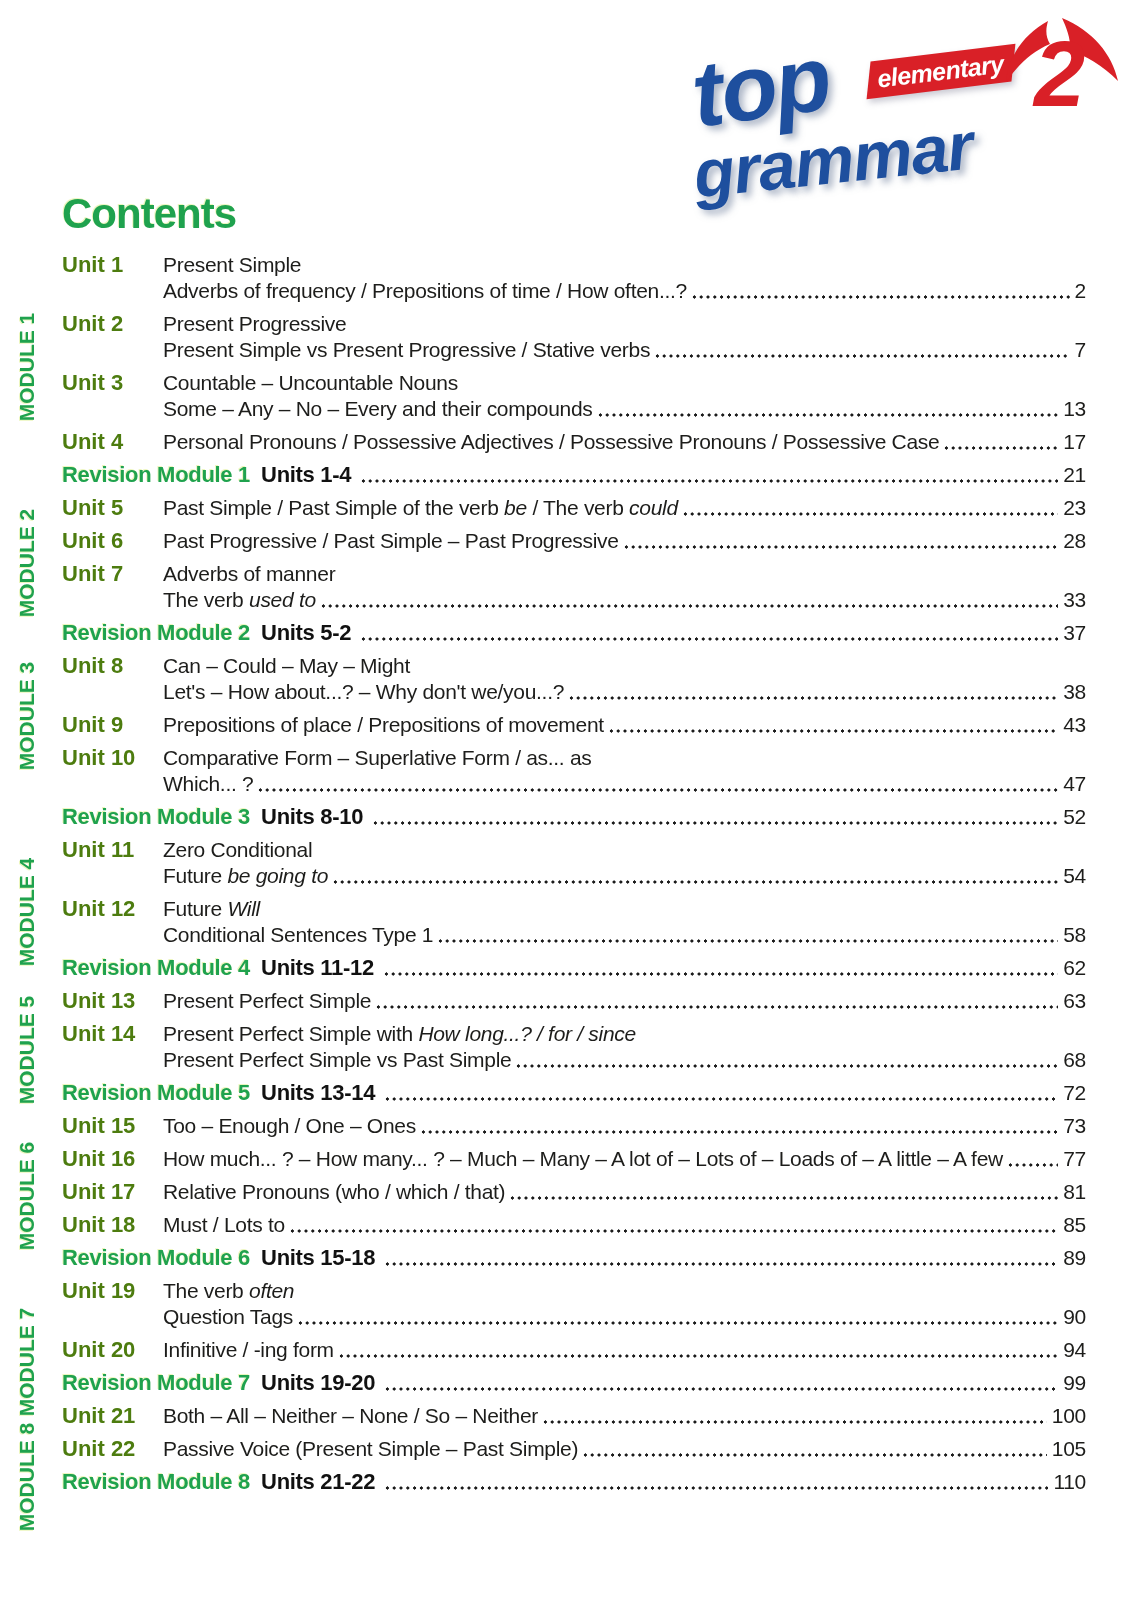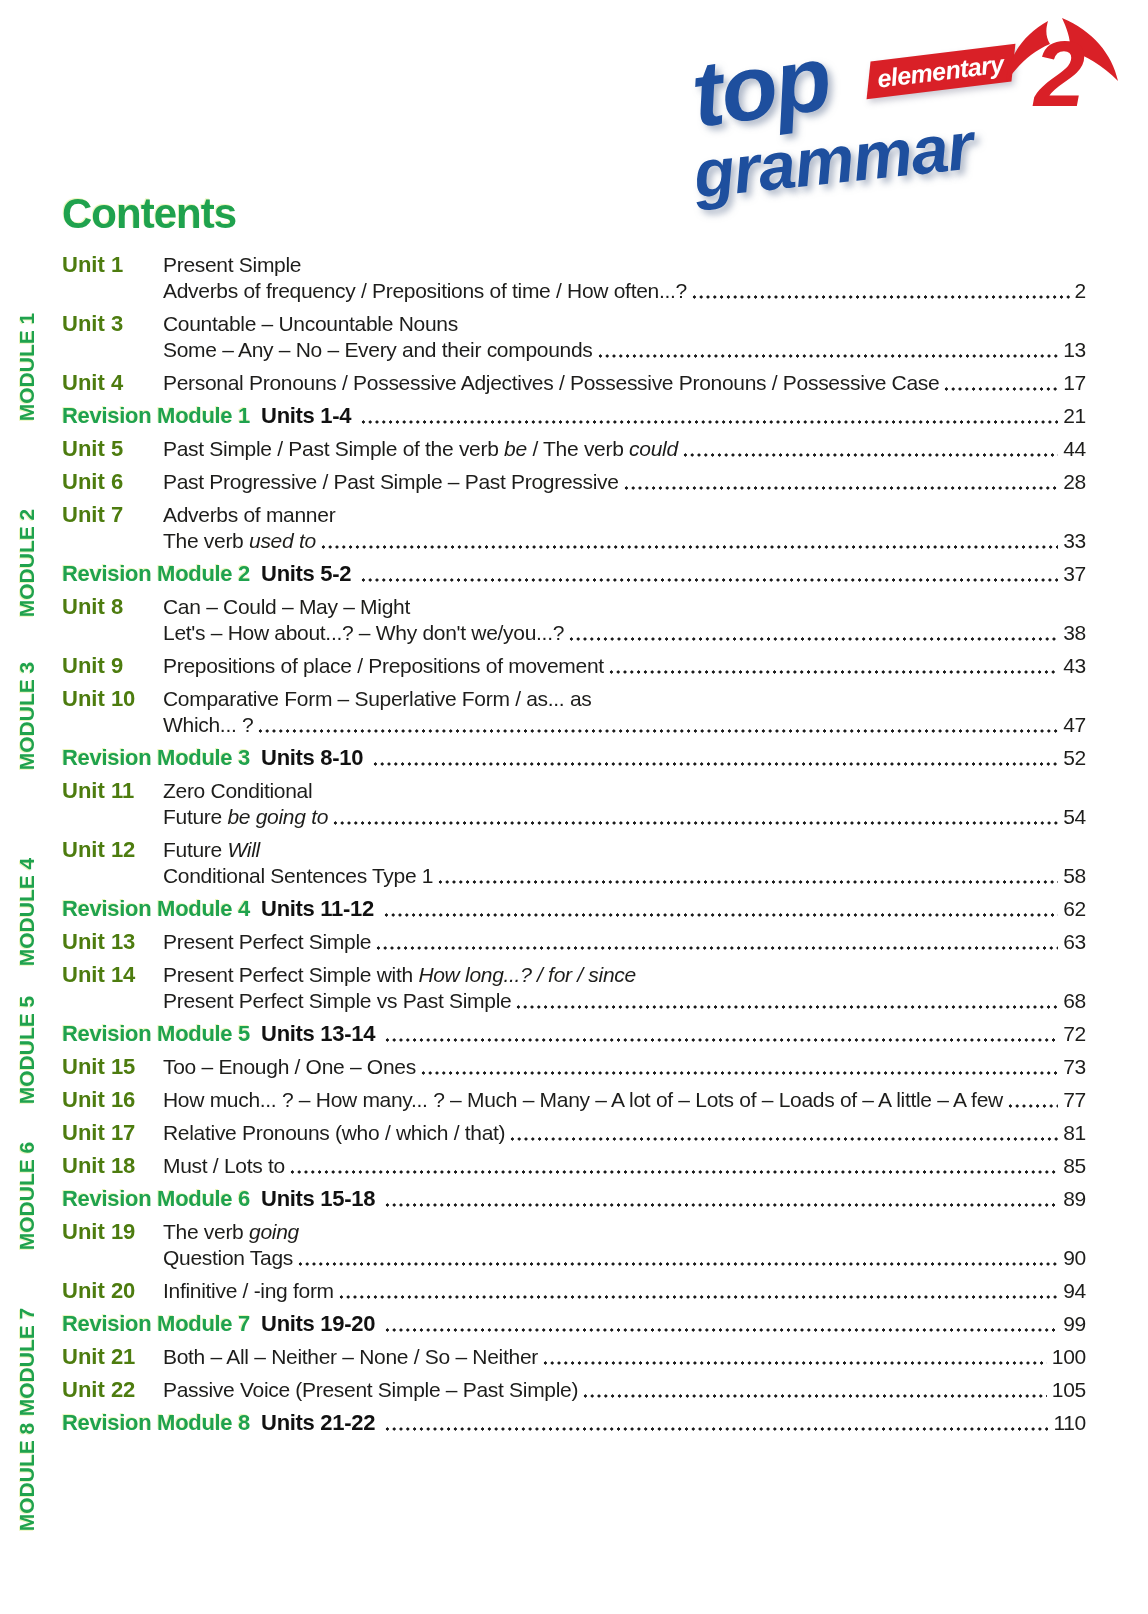--- a/index.html
+++ b/index.html
@@ -94,20 +94,33 @@
             <span class="txt"><span>Present Simple</span></span>
           </div>
           <div class="line">
             <span class="txt"><span>Adverbs of frequency / Prepositions of time / How often...?</span></span>
             <span class="leader"></span>
             <span class="page-num">2</span>
           </div>
         </div>
       </div>
       <div class="row unit">
+        <div class="unit-label">Unit 2</div>
+        <div class="unit-body">
+          <div class="line">
+            <span class="txt"><span>Present Progressive</span></span>
+          </div>
+          <div class="line">
+            <span class="txt"><span>Present Simple vs Present Progressive / Stative verbs</span></span>
+            <span class="leader"></span>
+            <span class="page-num">7</span>
+          </div>
+        </div>
+      </div>
+      <div class="row unit">
         <div class="unit-label">Unit 3</div>
         <div class="unit-body">
           <div class="line">
             <span class="txt"><span>Countable – Uncountable Nouns</span></span>
           </div>
           <div class="line">
             <span class="txt"><span>Some – Any – No – Every and their compounds</span></span>
             <span class="leader"></span>
             <span class="page-num">13</span>
           </div>
@@ -130,21 +143,21 @@
           <span class="leader"></span>
           <span class="page-num">21</span>
         </div>
       </div>
       <div class="row unit">
         <div class="unit-label">Unit 5</div>
         <div class="unit-body">
           <div class="line">
             <span class="txt"><span>Past Simple / Past Simple of the verb </span><span class="it">be</span><span> / The verb </span><span class="it">could</span></span>
             <span class="leader"></span>
-            <span class="page-num">44</span>
+            <span class="page-num">23</span>
           </div>
         </div>
       </div>
       <div class="row unit">
         <div class="unit-label">Unit 6</div>
         <div class="unit-body">
           <div class="line">
             <span class="txt"><span>Past Progressive / Past Simple – Past Progressive</span></span>
             <span class="leader"></span>
             <span class="page-num">28</span>
@@ -326,21 +339,21 @@
           <span class="rev-label">Revision Module 6</span>
           <span class="rev-sub">Units 15-18</span>
           <span class="leader"></span>
           <span class="page-num">89</span>
         </div>
       </div>
       <div class="row unit">
         <div class="unit-label">Unit 19</div>
         <div class="unit-body">
           <div class="line">
-            <span class="txt"><span>The verb </span><span class="it">going</span></span>
+            <span class="txt"><span>The verb </span><span class="it">often</span></span>
           </div>
           <div class="line">
             <span class="txt"><span>Question Tags</span></span>
             <span class="leader"></span>
             <span class="page-num">90</span>
           </div>
         </div>
       </div>
       <div class="row unit">
         <div class="unit-label">Unit 20</div>

